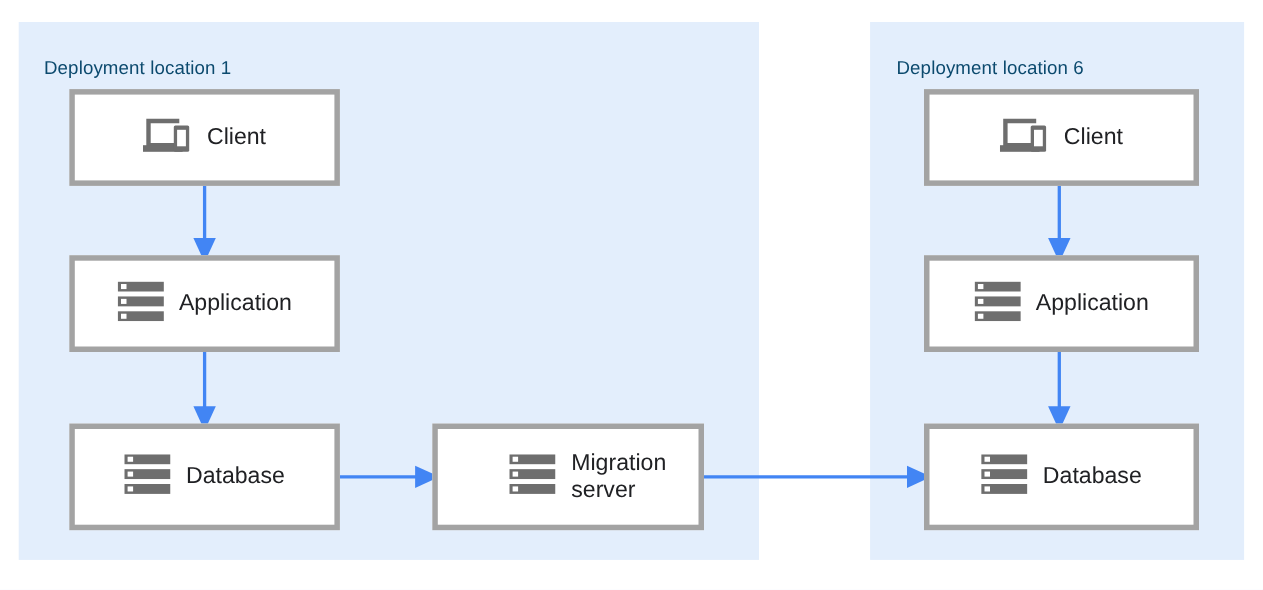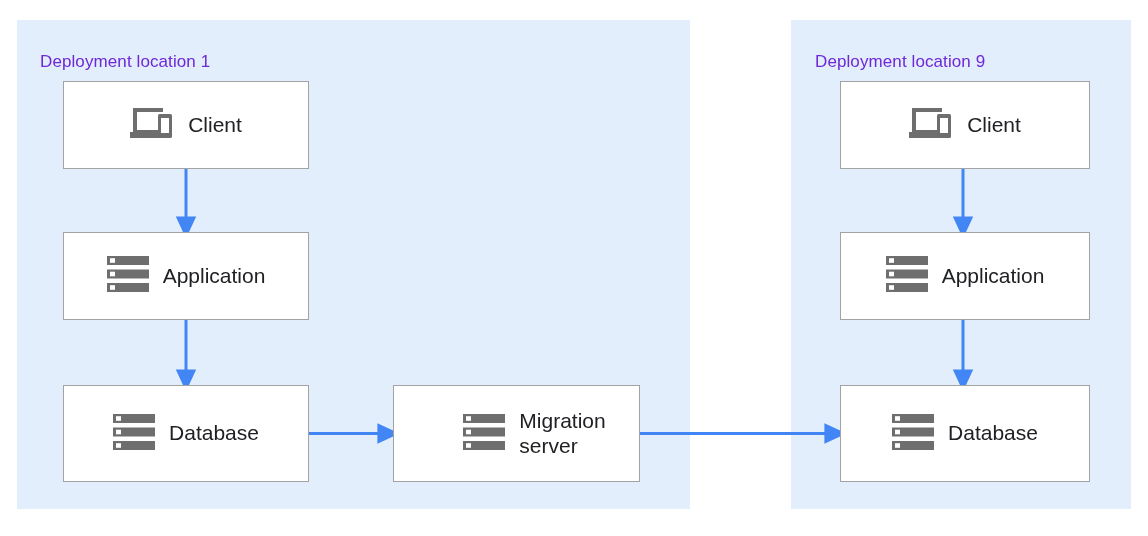--- a/index.html
+++ b/index.html
@@ -25,32 +25,32 @@
     background: #e3eefc;
     box-sizing: border-box;
   }
   #zone-left  { left: 17px;  top: 20px; width: 673px; height: 489px; }
   #zone-right { left: 791px; top: 20px; width: 340px; height: 489px; }
 
   .zone-label {
     position: absolute;
     top: 32px;
     font-size: 17px;
-    color: #6d28d9;
+    color: #0c4a6e;
     white-space: nowrap;
     letter-spacing: 0.1px;
   }
   #zone-left  .zone-label { left: 23px; }
   #zone-right .zone-label { left: 24px; }
 
   
   .node {
     position: absolute;
     background: #ffffff;
-    border: 1px solid #a3a3a3;
+    border: 5px solid #a3a3a3;
     box-sizing: border-box;
     display: flex;
     align-items: center;
     justify-content: center;
   }
   .node-inner {
     display: flex;
     align-items: center;
     justify-content: center;
     gap: 14px;
@@ -89,21 +89,21 @@
 </head>
 <body>
 
 <div id="canvas">
 
   <div class="zone" id="zone-left">
     <div class="zone-label">Deployment location 1</div>
   </div>
 
   <div class="zone" id="zone-right">
-    <div class="zone-label">Deployment location 9</div>
+    <div class="zone-label">Deployment location 6</div>
   </div>
 
   <svg class="conn" id="conn-layer" width="1148" height="536" viewBox="0 0 1148 536" style="left:0; top:0; position:absolute;">
     <defs>
       <marker id="arrowhead" markerWidth="8" markerHeight="8" refX="3.2" refY="4" orient="auto" markerUnits="strokeWidth">
         <path d="M0,0.6 L7.4,4 L0,7.4 Z" fill="#4285f4"></path>
       </marker>
     </defs>
 
     <line x1="186" y1="169" x2="186" y2="226" stroke="#4285f4" stroke-width="3" marker-end="url(#arrowhead)"></line>

